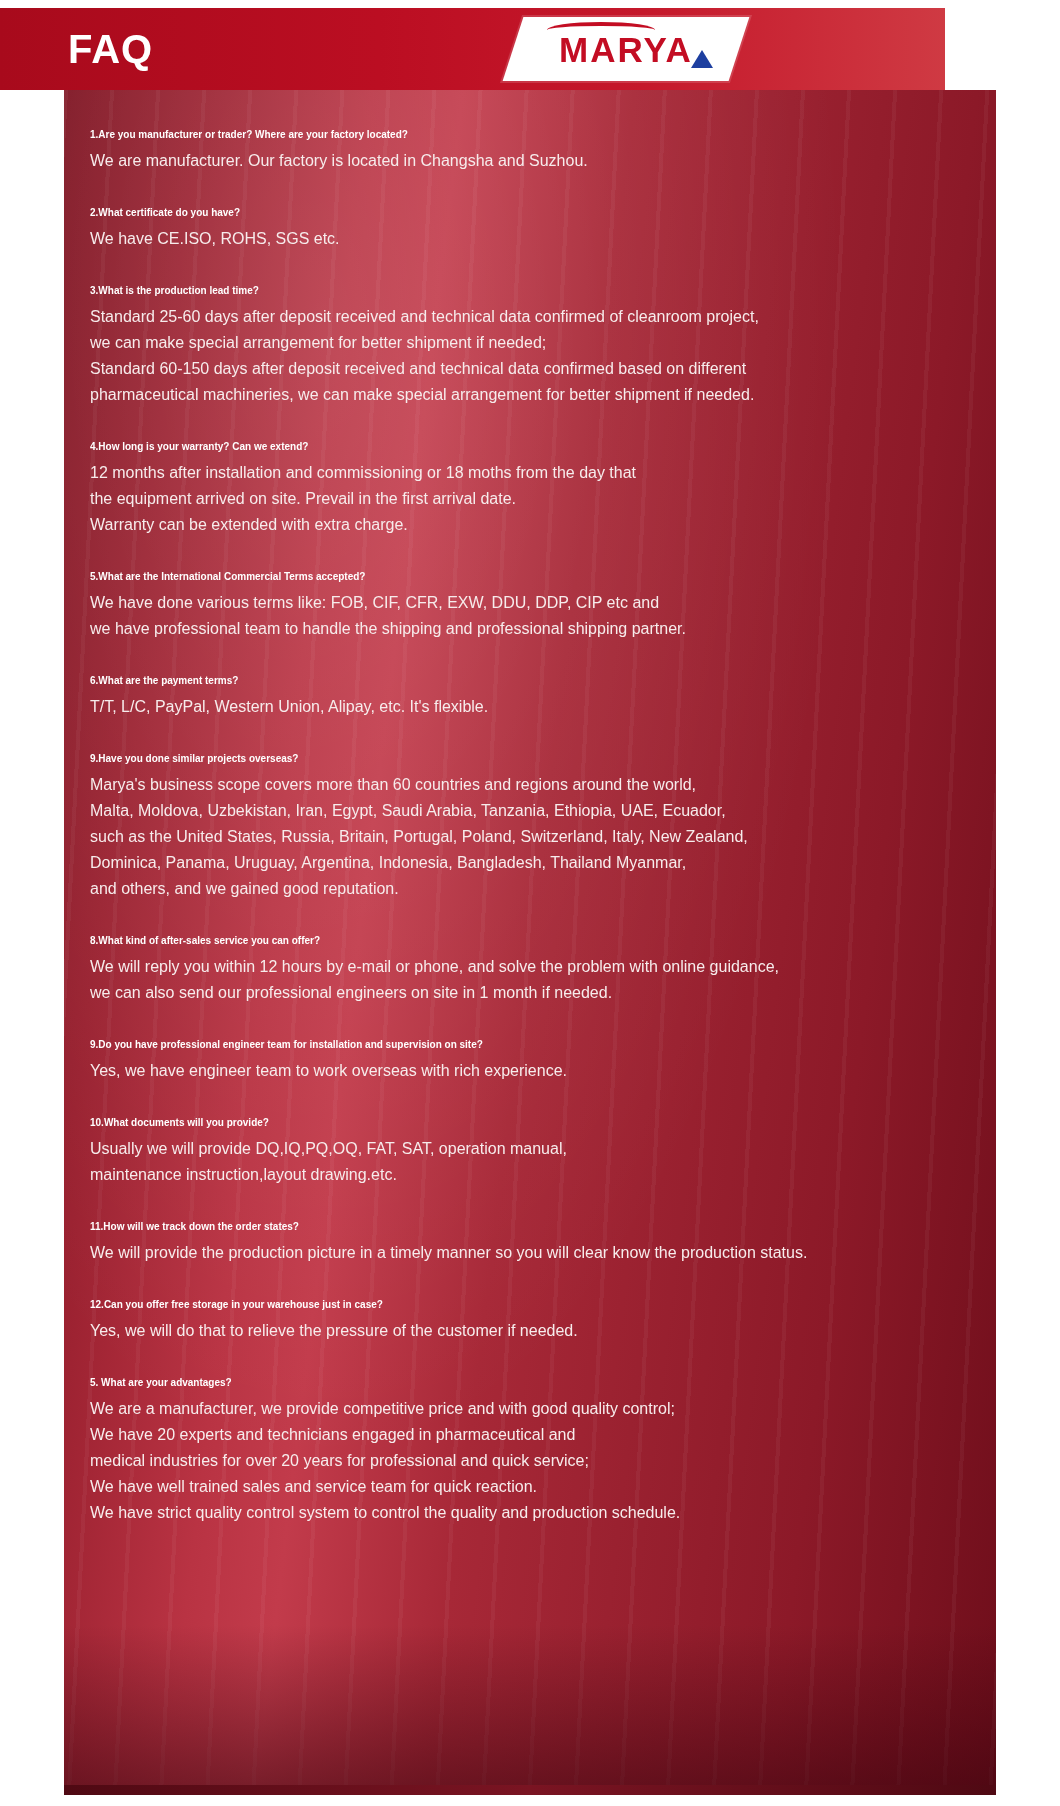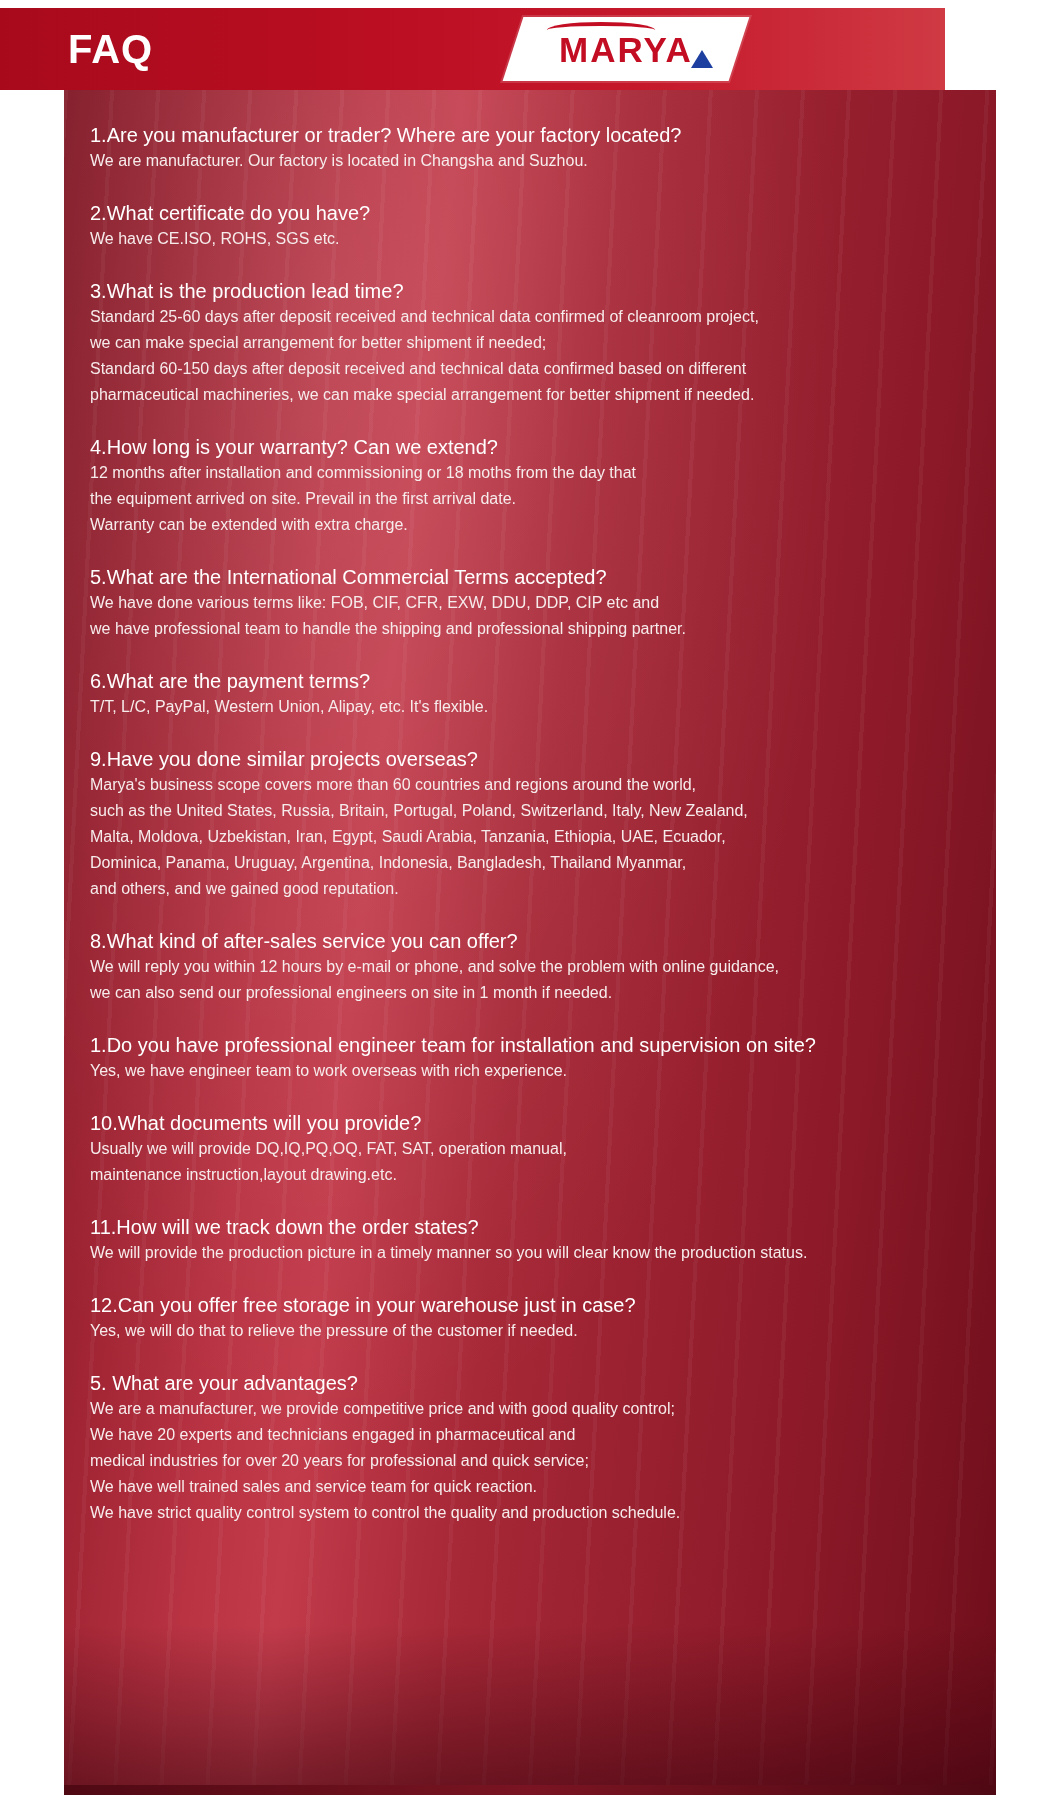--- a/index.html
+++ b/index.html
@@ -88,22 +88,22 @@
     height:10px;
     background:linear-gradient(90deg,#4f0913,#7a1422 50%,#4f0913);
   }
 
   .faq-list {
     padding:32px 26px 0 26px;
   }
   .faq-item { margin-bottom:26px; }
   .question {
     color:#ffffff;
-    font-weight:400;
-    font-size:20px;
+    font-weight:700;
+    font-size:10px;
     line-height:26px;
   }
   .answer-line {
     color:#f7ecec;
     font-weight:400;
     font-size:16px;
     line-height:26px;
   }
 </style>
 </head>
@@ -168,37 +168,37 @@
     <div class="question">6.What are the payment terms?</div>
     <div class="answer">
           <div class="answer-line">T/T, L/C, PayPal, Western Union, Alipay, etc. It's flexible.</div>
         </div>
   </section>
 
   <section class="faq-item">
     <div class="question">9.Have you done similar projects overseas?</div>
     <div class="answer">
           <div class="answer-line">Marya's business scope covers more than 60 countries and regions around the world,</div>
+          <div class="answer-line">Malta, Moldova, Uzbekistan, Iran, Egypt, Saudi Arabia, Tanzania, Ethiopia, UAE, Ecuador,</div>
           <div class="answer-line">such as the United States, Russia, Britain, Portugal, Poland, Switzerland, Italy, New Zealand,</div>
-          <div class="answer-line">Malta, Moldova, Uzbekistan, Iran, Egypt, Saudi Arabia, Tanzania, Ethiopia, UAE, Ecuador,</div>
           <div class="answer-line">Dominica, Panama, Uruguay, Argentina, Indonesia, Bangladesh, Thailand Myanmar,</div>
           <div class="answer-line">and others, and we gained good reputation.</div>
         </div>
   </section>
 
   <section class="faq-item">
     <div class="question">8.What kind of after-sales service you can offer?</div>
     <div class="answer">
           <div class="answer-line">We will reply you within 12 hours by e-mail or phone, and solve the problem with online guidance,</div>
           <div class="answer-line">we can also send our professional engineers on site in 1 month if needed.</div>
         </div>
   </section>
 
   <section class="faq-item">
-    <div class="question">1.Do you have professional engineer team for installation and supervision on site?</div>
+    <div class="question">9.Do you have professional engineer team for installation and supervision on site?</div>
     <div class="answer">
           <div class="answer-line">Yes, we have engineer team to work overseas with rich experience.</div>
         </div>
   </section>
 
   <section class="faq-item">
     <div class="question">10.What documents will you provide?</div>
     <div class="answer">
           <div class="answer-line">Usually we will provide DQ,IQ,PQ,OQ, FAT, SAT, operation manual,</div>
           <div class="answer-line">maintenance instruction,layout drawing.etc.</div>

